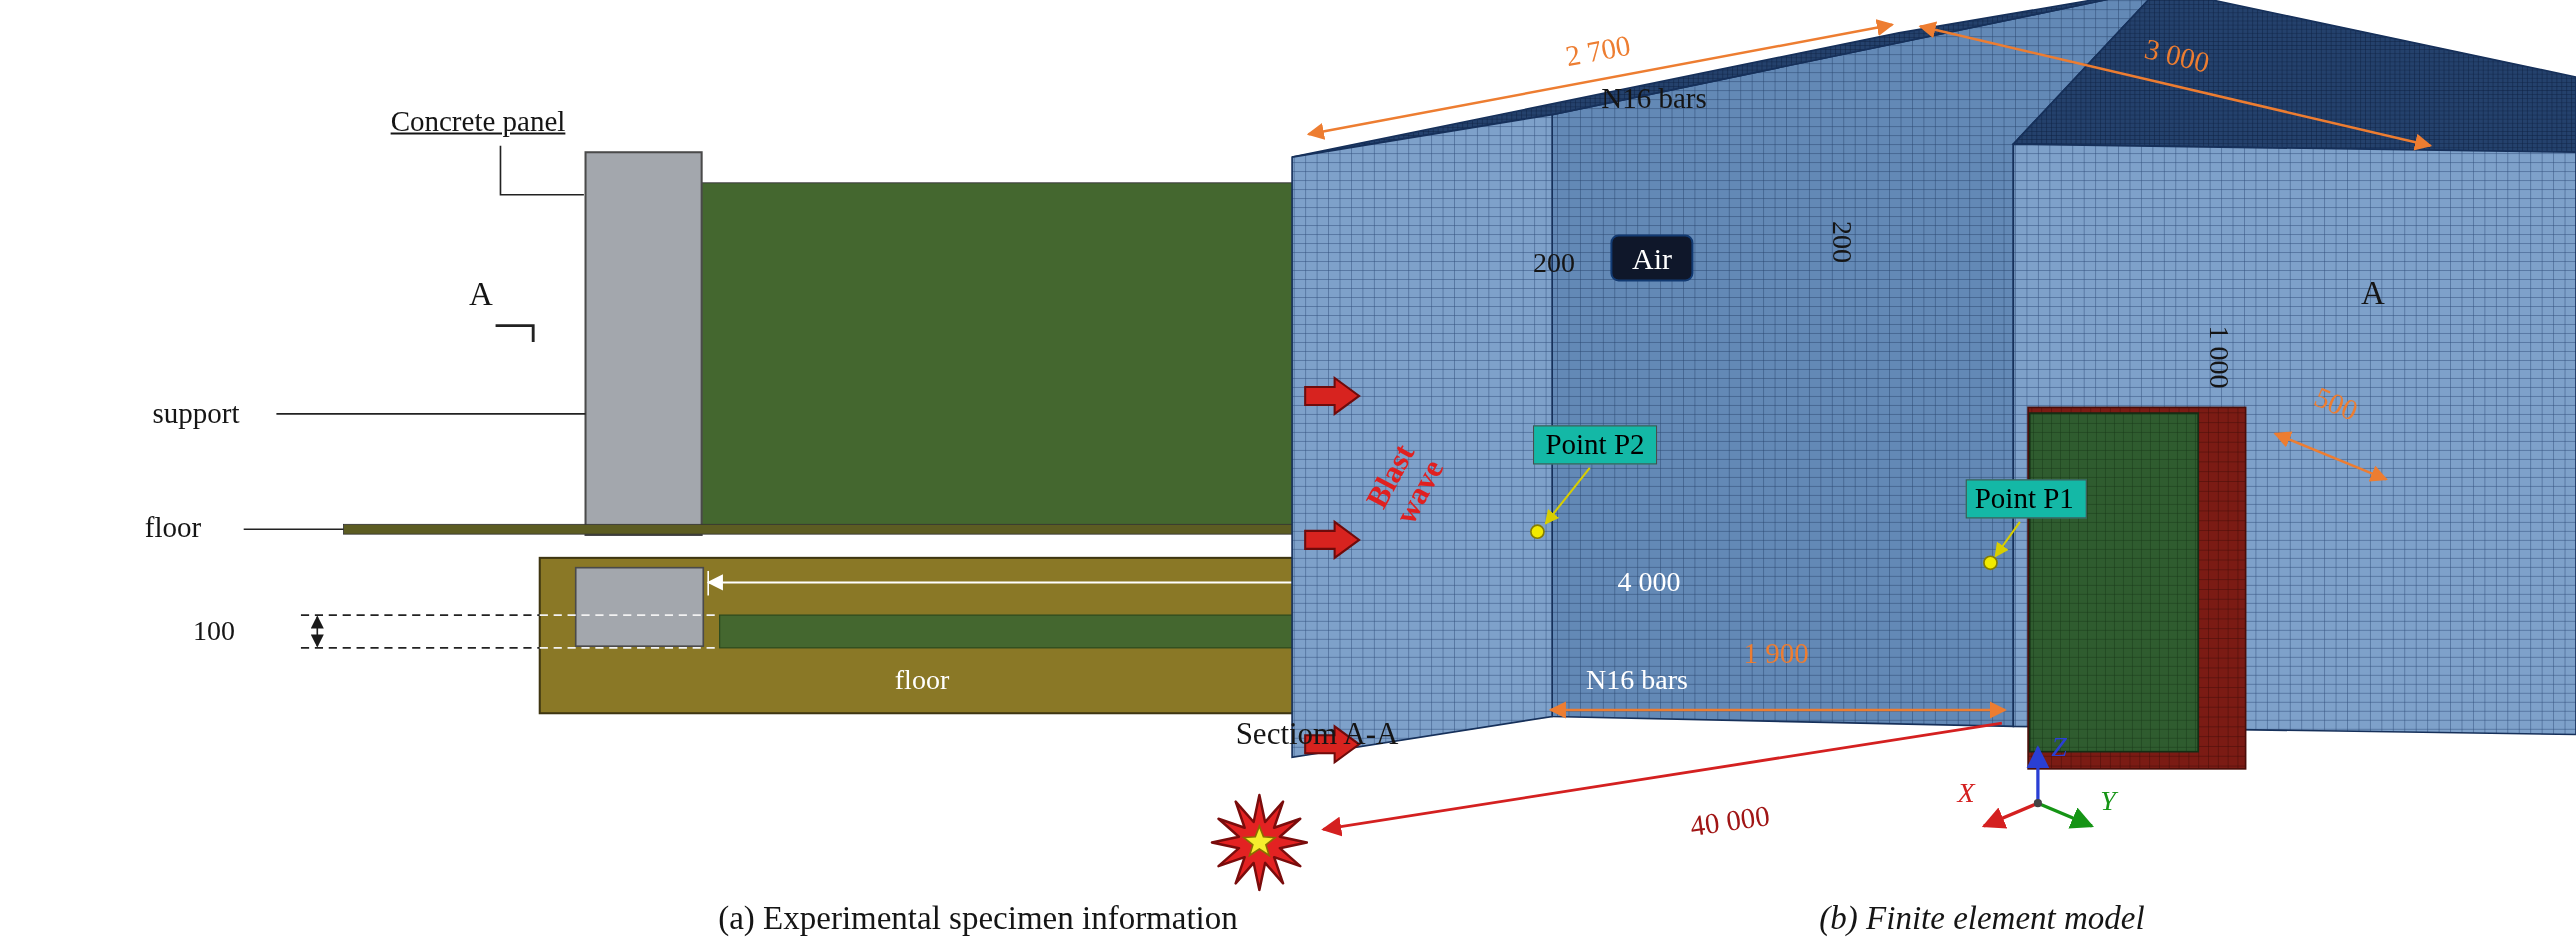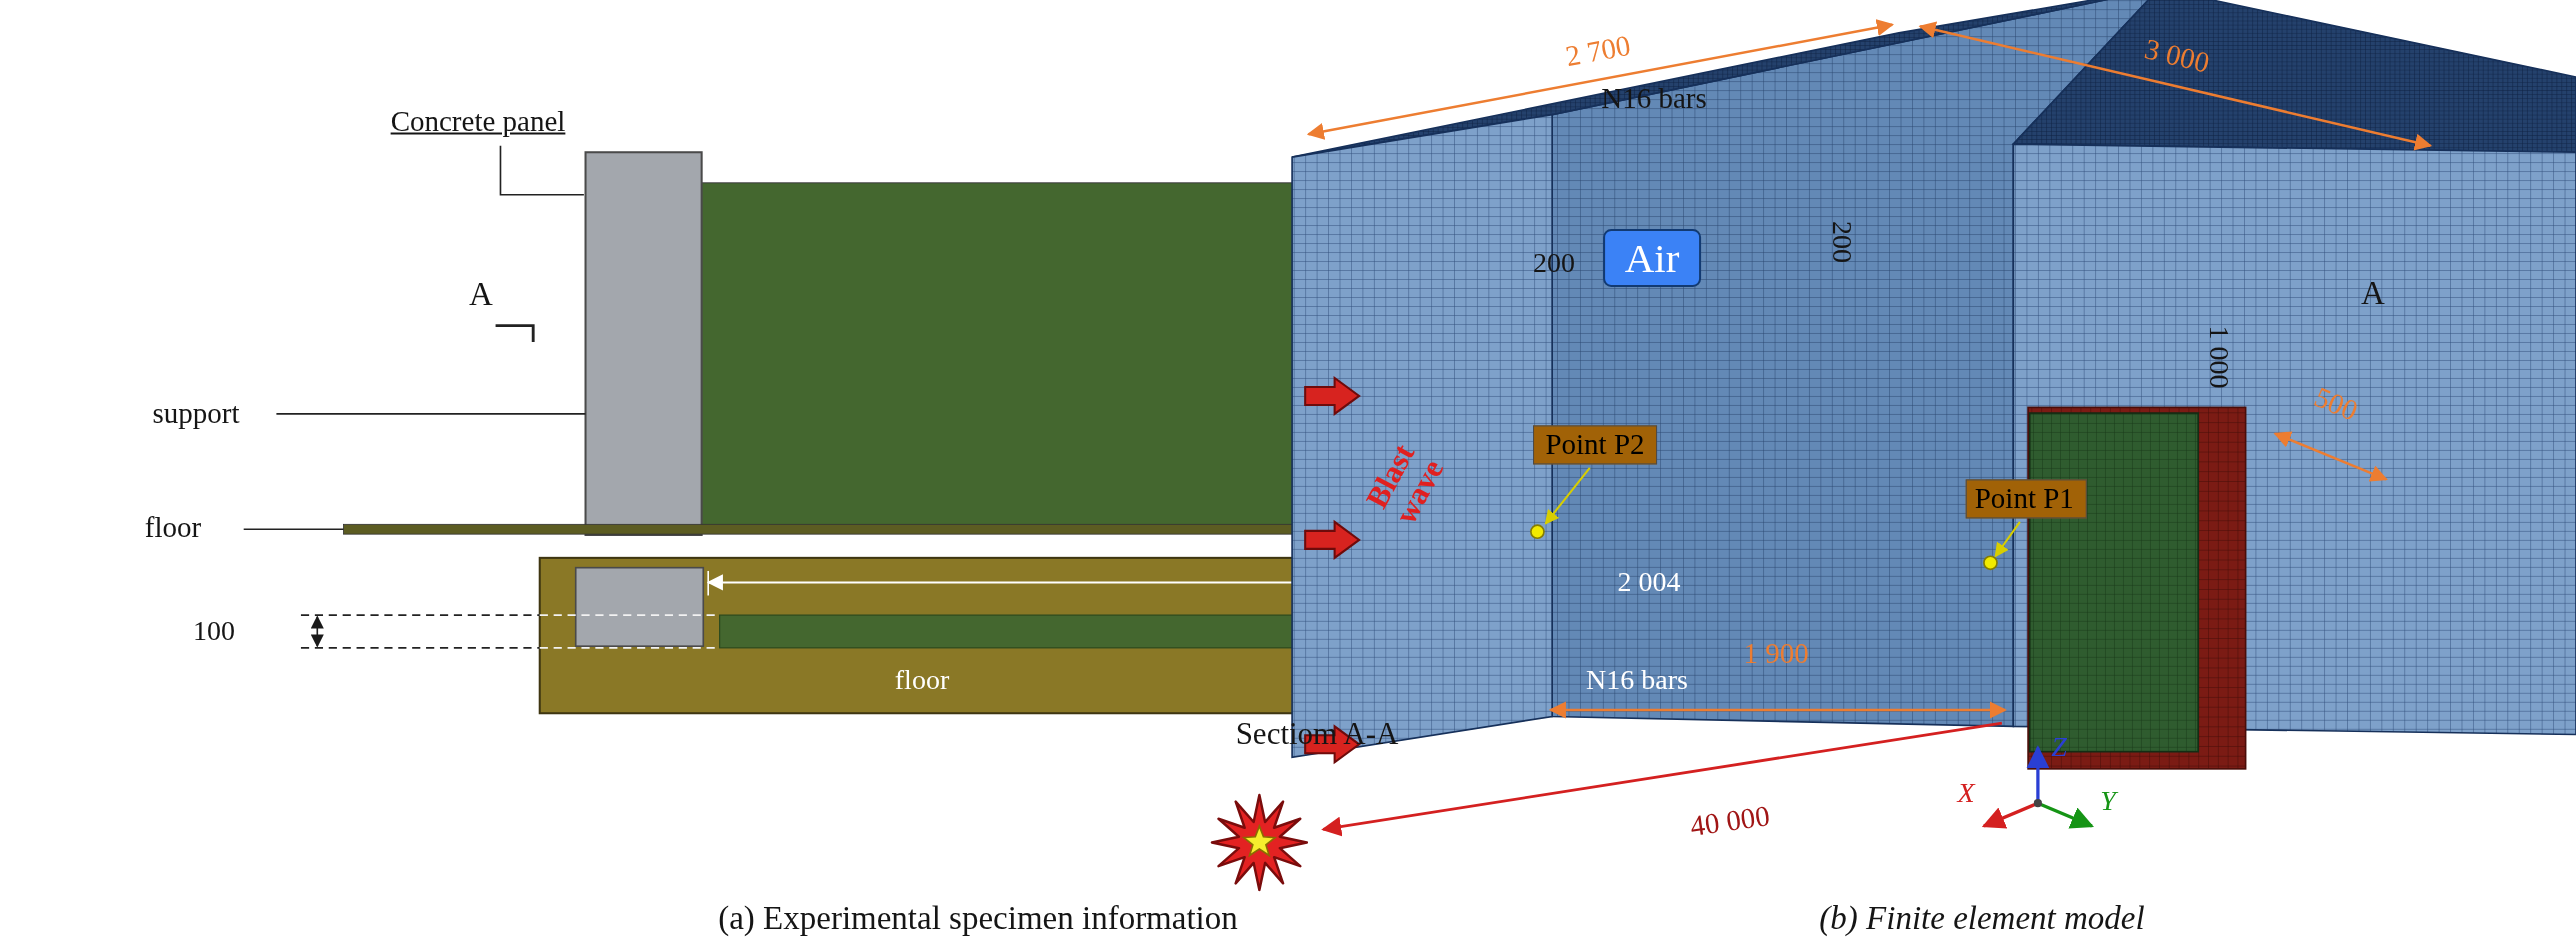--- a/index.html
+++ b/index.html
@@ -3,22 +3,22 @@
 <meta charset="utf-8">
 <style>
   html,body{margin:0;padding:0;background:#fff;}
   .stage{position:relative;width:2576px;height:953px;background:#fff;overflow:hidden;
          font-family:"Liberation Serif","DejaVu Serif",serif;}
   svg.art{position:absolute;left:0;top:0;}
   .t{position:absolute;transform:translate(-50%,-50%);white-space:nowrap;color:#151515;line-height:1;}
   .orange{color:#ed7d31;}
   .white{color:#ffffff;}
   .badge{position:absolute;transform:translate(-50%,-50%);white-space:nowrap;line-height:1;}
-  .badge.air{background:#3b82f6;color:#fff;border:2.5px solid #123a72;border-radius:8.2px;padding:6.5px 19.6px;font-size:41px;text-align:center;}
-  .badge.yellow{background:#a16207;color:#000;border:1.6px solid #4a4a4a;padding:4.1px 11.4px;font-size:29px;}
+  .badge.air{background:#0f172a;color:#fff;border:2.5px solid #123a72;border-radius:8.2px;padding:6.5px 19.6px;font-size:30px;text-align:center;}
+  .badge.yellow{background:#14b8a6;color:#000;border:1.6px solid #4a4a4a;padding:4.1px 11.4px;font-size:29px;}
   .axis-label{font-style:italic;font-size:28px;}
   .blast{color:#e02020;font-weight:bold;font-size:31px;text-align:center;line-height:1.05;}
 </style>
 </head>
 <body>
 
 <div class="stage">
 
 <svg class="art" width="2576" height="953" viewBox="0 0 3150 1165">
   <defs>
@@ -180,21 +180,21 @@
 
 <div class="t" style="left:478px;top:121px;font-size:29px;text-decoration:underline;">Concrete panel</div>
 <div class="t" style="left:1654px;top:98px;font-size:29px;">N16 bars</div>
 <div class="t" style="left:481px;top:294px;font-size:33px;">A</div>
 <div class="t" style="left:2373px;top:293px;font-size:33px;">A</div>
 <div class="t" style="left:196px;top:413px;font-size:29px;">support</div>
 <div class="t" style="left:173px;top:527px;font-size:29px;">floor</div>
 <div class="t" style="left:1554px;top:263px;font-size:28px;">200</div>
 <div class="t" style="left:1842px;top:242px;font-size:28px;transform:translate(-50%,-50%) rotate(90deg);">200</div>
 <div class="t" style="left:2219px;top:357px;font-size:28px;transform:translate(-50%,-50%) rotate(90deg);">1 000</div>
-<div class="t white" style="left:1649px;top:582px;font-size:28px;color:#fff;">2 004</div>
+<div class="t white" style="left:1649px;top:582px;font-size:28px;color:#fff;">4 000</div>
 <div class="t" style="left:214px;top:631px;font-size:28px;">100</div>
 <div class="t" style="left:922px;top:680px;font-size:28px;color:#fff;">floor</div>
 <div class="t" style="left:1637px;top:680px;font-size:28px;color:#fff;">N16 bars</div>
 <div class="t" style="left:1317px;top:733px;font-size:31px;">Sectiom A-A</div>
 <div class="t" style="left:978px;top:918px;font-size:33px;">(a) Experimental specimen information</div>
 
 <div class="badge air" style="left:1652px;top:258px;"><span>Air</span></div>
 
 <div class="t blast" style="left:1405px;top:484px;transform:translate(-50%,-50%) rotate(-62deg);">
   <div>Blast</div>

